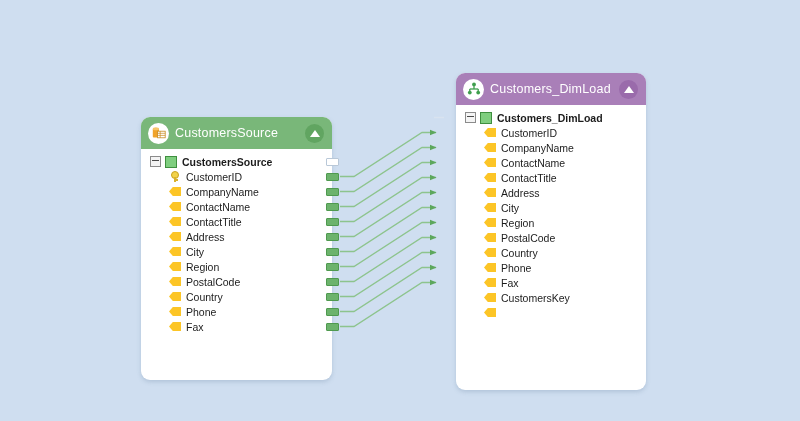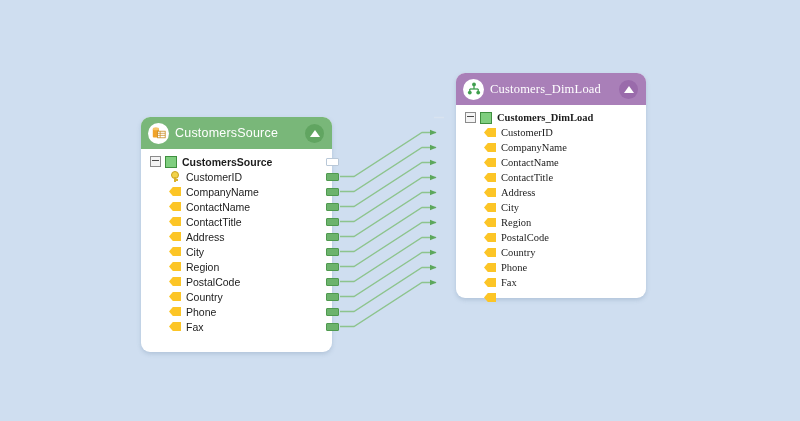--- a/index.html
+++ b/index.html
@@ -194,21 +194,21 @@
         <path d="M340,251.5 L354,251.5 L422,207.5 L436,207.5" marker-end="url(#arrow)"></path>
         <path d="M340,266.5 L354,266.5 L422,222.5 L436,222.5" marker-end="url(#arrow)"></path>
         <path d="M340,281.5 L354,281.5 L422,237.5 L436,237.5" marker-end="url(#arrow)"></path>
         <path d="M340,296.5 L354,296.5 L422,252.5 L436,252.5" marker-end="url(#arrow)"></path>
         <path d="M340,311.5 L354,311.5 L422,267.5 L436,267.5" marker-end="url(#arrow)"></path>
         <path d="M340,326.5 L354,326.5 L422,282.5 L436,282.5" marker-end="url(#arrow)"></path>
         <path d="M434,117.5 L444,117.5" stroke="#d9e3ef" stroke-width="1.3" fill="none"></path>
       </g>
   </svg>
 
-  <div class="node node-source" style="left:141px; top:117px; width:191px; height:235px;">
+  <div class="node node-source" style="left:141px; top:117px; width:191px; height:263px;">
 
     <div class="node-header">
       <span class="hdr-icon">
         <svg width="14" height="14" viewBox="0 0 14 14">
           <rect x="0.8" y="2.6" width="6.2" height="9" rx="1" fill="#f0a32a"></rect>
           <ellipse cx="3.9" cy="2.8" rx="3.1" ry="1.5" fill="#f7c569"></ellipse>
           <rect x="5.6" y="5.2" width="7.6" height="6.6" fill="#ffffff" stroke="#c98a1e" stroke-width="0.8"></rect>
           <line x1="5.6" y1="7.3" x2="13.2" y2="7.3" stroke="#c98a1e" stroke-width="0.7"></line>
           <line x1="5.6" y1="9.4" x2="13.2" y2="9.4" stroke="#c98a1e" stroke-width="0.7"></line>
           <line x1="8.2" y1="5.2" x2="8.2" y2="11.8" stroke="#c98a1e" stroke-width="0.7"></line>
@@ -299,21 +299,21 @@
         <div class="stub" style="left: 185px; top: 115.5px;"></div>
         <div class="stub" style="left: 185px; top: 130.5px;"></div>
         <div class="stub" style="left: 185px; top: 145.5px;"></div>
         <div class="stub" style="left: 185px; top: 160.5px;"></div>
         <div class="stub" style="left: 185px; top: 175.5px;"></div>
         <div class="stub" style="left: 185px; top: 190.5px;"></div>
         <div class="stub" style="left: 185px; top: 205.5px;"></div>
       </div>
   </div>
 
-  <div class="node node-dest" style="left:456px; top:73px; width:190px; height:225px;font-family:Liberation Serif, serif;">
+  <div class="node node-dest" style="left:456px; top:73px; width:190px; height:317px;">
 
     <div class="node-header">
       <span class="hdr-icon">
         <svg width="14" height="14" viewBox="0 0 14 14">
           <line x1="7" y1="2.4" x2="7" y2="7" stroke="#3f9e4d" stroke-width="1.3"></line>
           <line x1="2.8" y1="7" x2="11.2" y2="7" stroke="#3f9e4d" stroke-width="1.3"></line>
           <line x1="2.8" y1="7" x2="2.8" y2="9.6" stroke="#3f9e4d" stroke-width="1.3"></line>
           <line x1="11.2" y1="7" x2="11.2" y2="9.6" stroke="#3f9e4d" stroke-width="1.3"></line>
           <circle cx="7" cy="2.4" r="1.9" fill="#3f9e4d"></circle>
           <circle cx="2.8" cy="10.6" r="1.9" fill="#3f9e4d"></circle>
@@ -385,18 +385,23 @@
             <span>Phone</span>
           </div>
           <div class="row">
             <span class="indent-field"></span>
             <span class="ico-field"></span>
             <span>Fax</span>
           </div>
           <div class="row">
             <span class="indent-field"></span>
             <span class="ico-field"></span>
+            <span>CustomersKey</span>
+          </div>
+          <div class="row">
+            <span class="indent-field"></span>
+            <span class="ico-field"></span>
           </div>
         </div>
     </div>
   </div>
 
 </div>
 
 </body></html>

